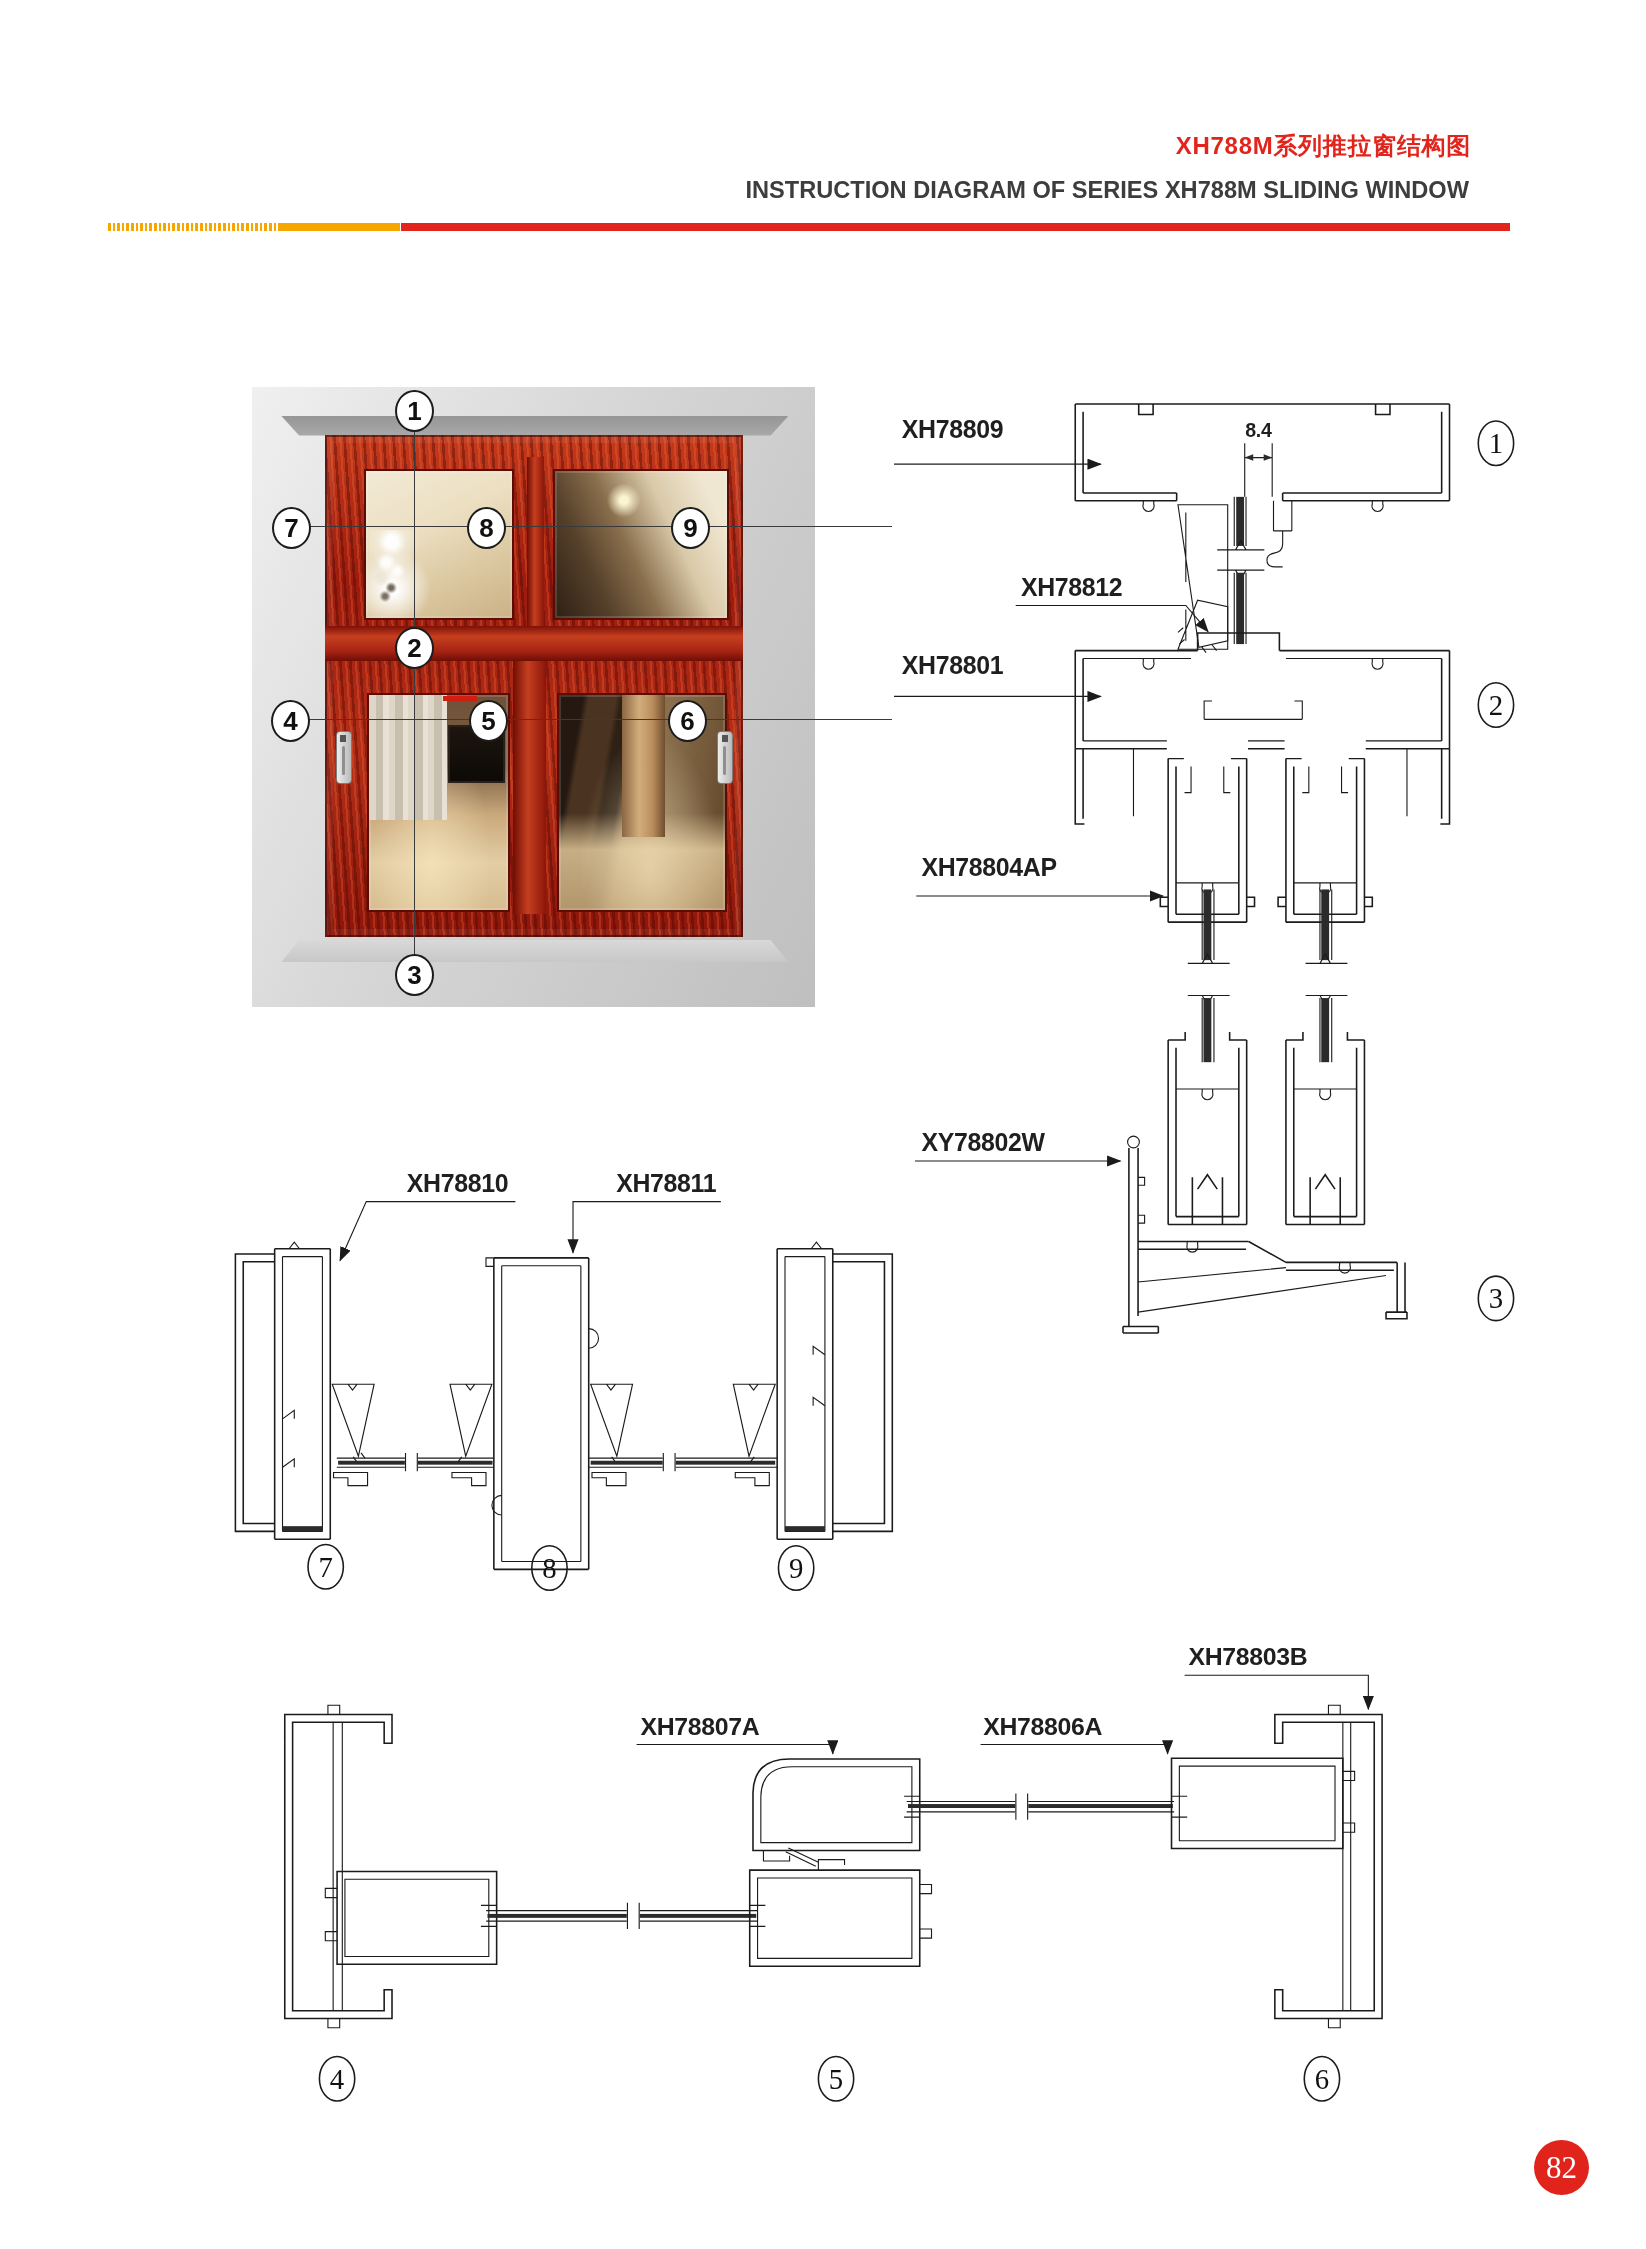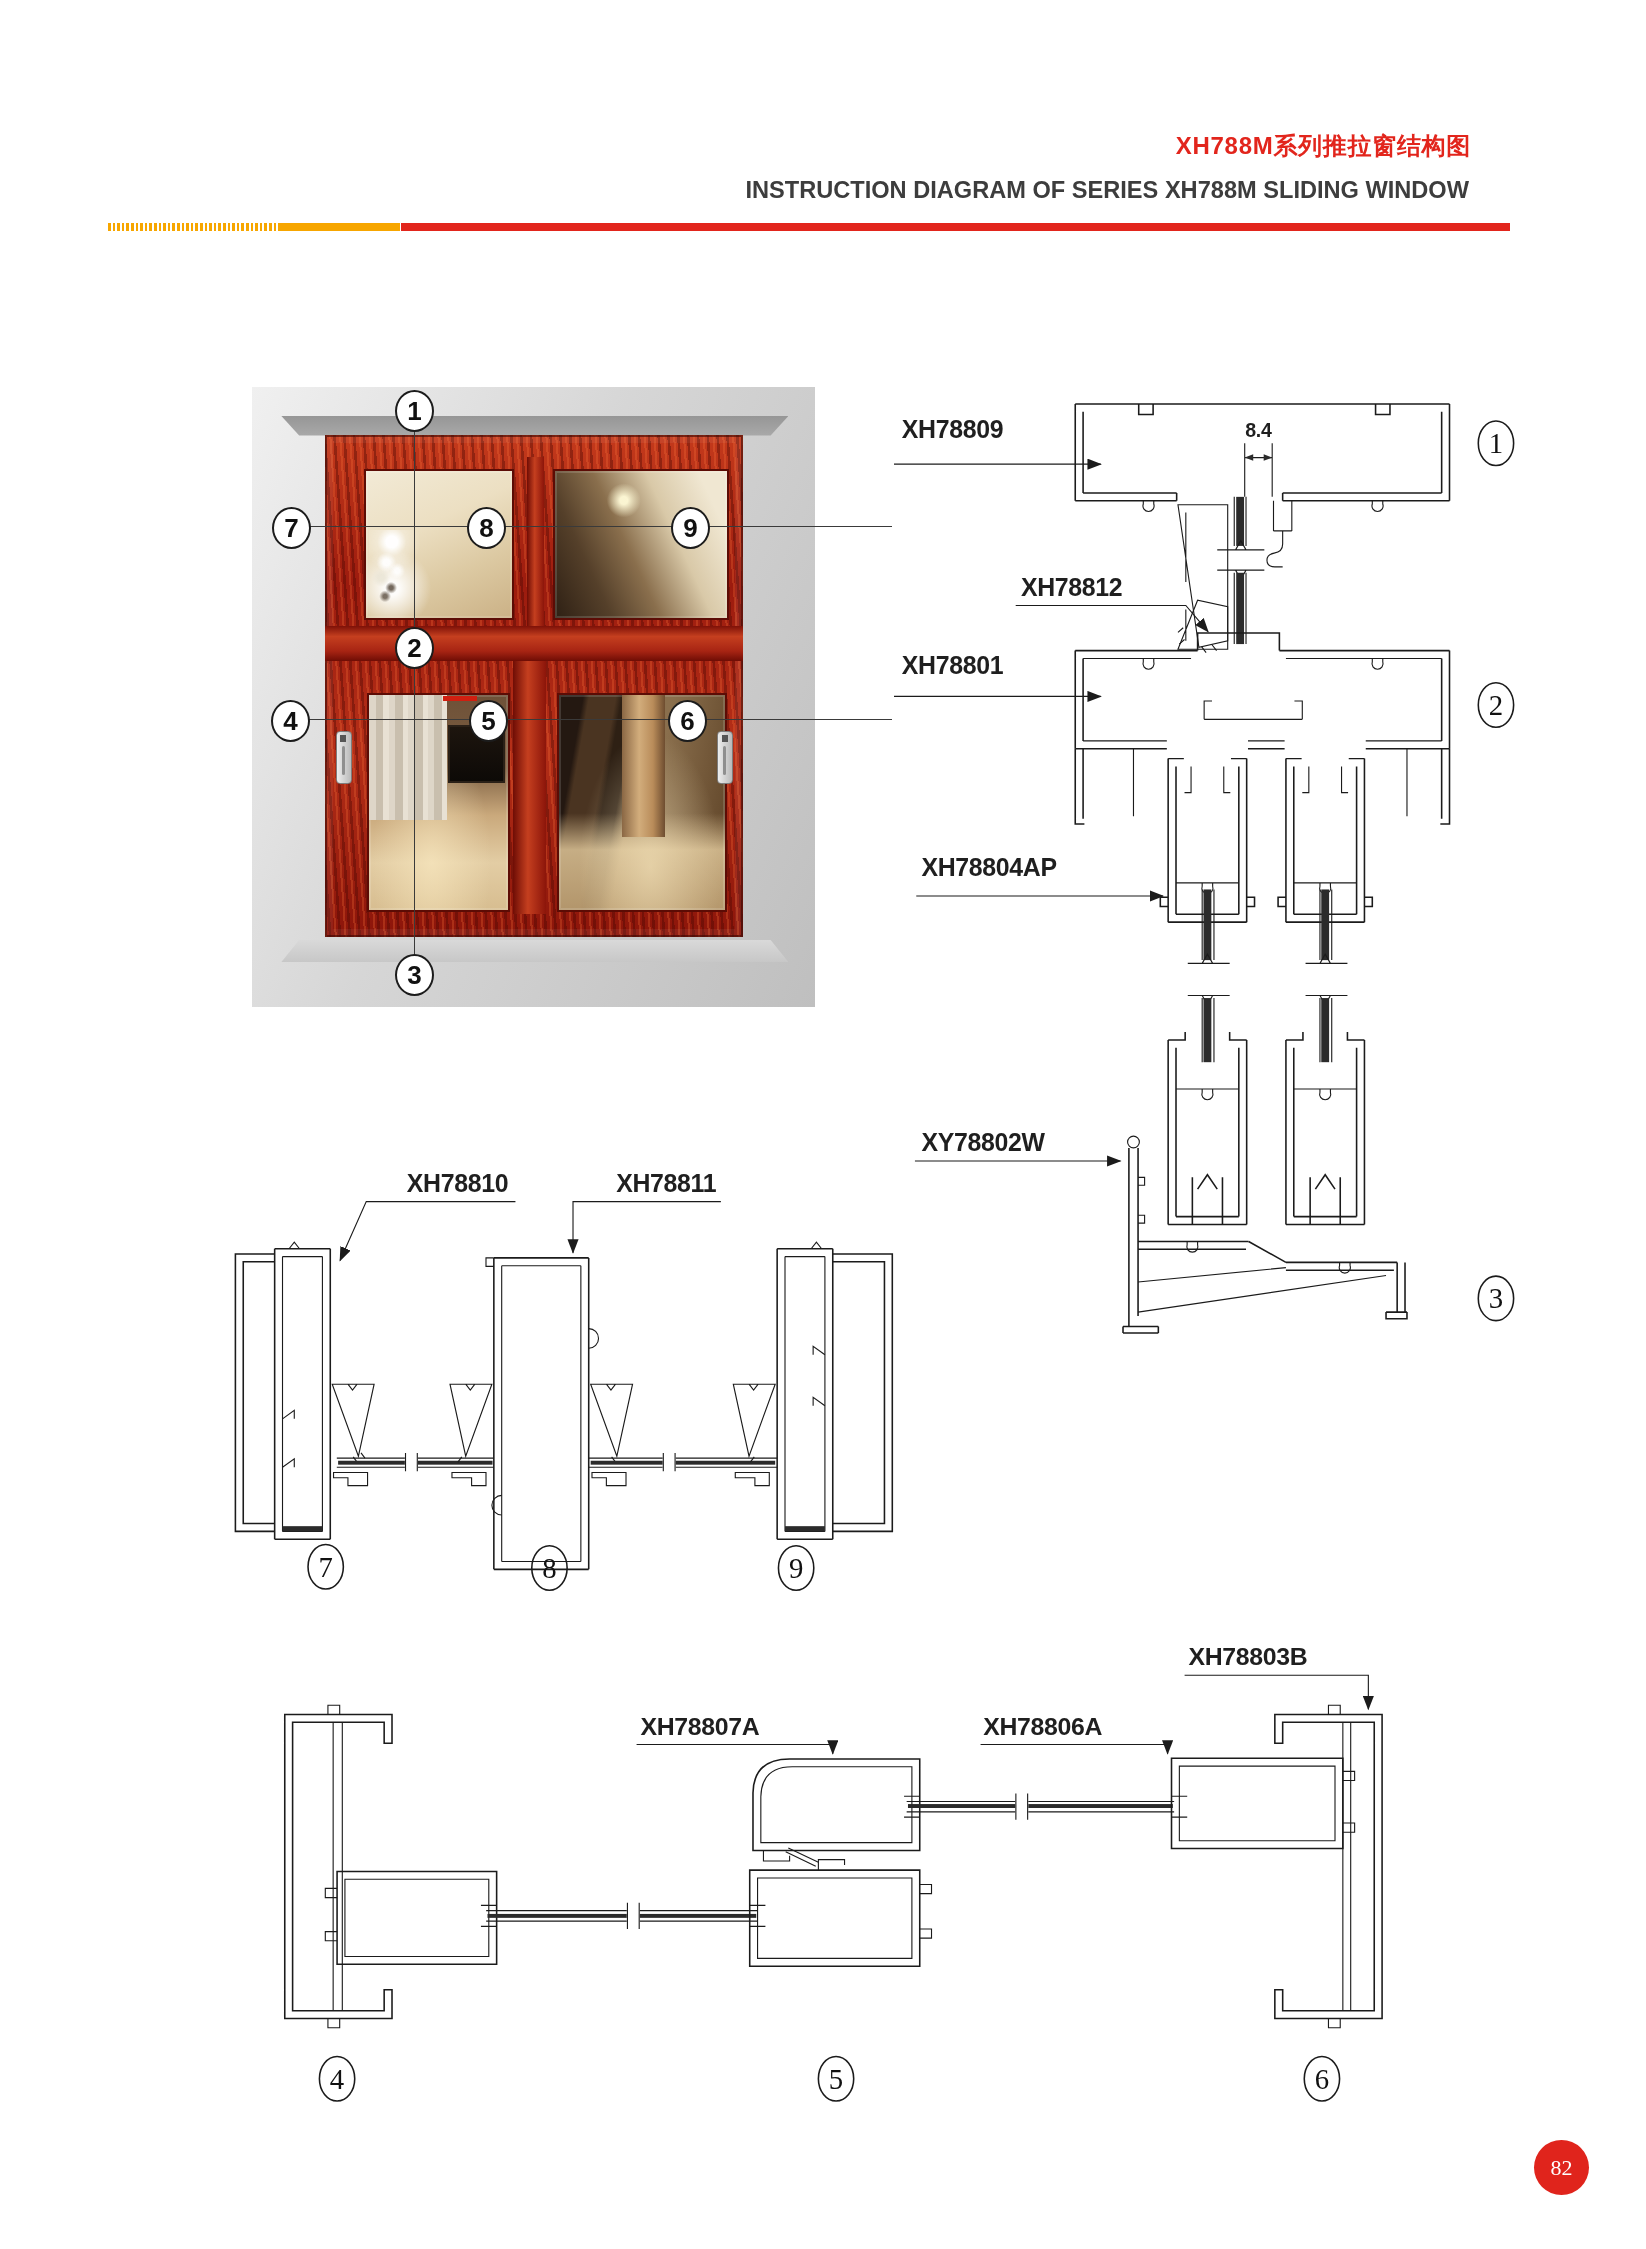--- a/index.html
+++ b/index.html
@@ -86,21 +86,21 @@
   svg .fillc{fill:#2b2b2b;stroke:none;}
   svg .white{fill:#ffffff;stroke:none;}
   svg text{font-family:"Liberation Sans",sans-serif;font-weight:700;font-size:38px;
      fill:#1f1f1f;letter-spacing:-0.5px;}
   svg text.dim{font-size:30px;text-anchor:middle;}
   svg text.cnum{font-family:"Liberation Serif",serif;font-weight:400;font-size:44px;
      fill:#111;text-anchor:middle;letter-spacing:0;}
   
   .page-badge{position:absolute;left:1534px;top:2140px;width:55px;height:55px;border-radius:50%;
      background:#e0241c;color:#fff;display:flex;align-items:center;justify-content:center;
-     font-family:"Liberation Serif",serif;font-size:22px;}
+     font-family:"Liberation Serif",serif;font-size:31px;}
 </style>
 </head>
 <body>
 
 <div class="page">
 
   <div class="title-zh">XH788M系列推拉窗结构图</div>
   <div class="title-en">INSTRUCTION DIAGRAM OF SERIES XH788M SLIDING WINDOW</div>
   <div class="deco-bar">
     <div class="seg bar-code"></div>

